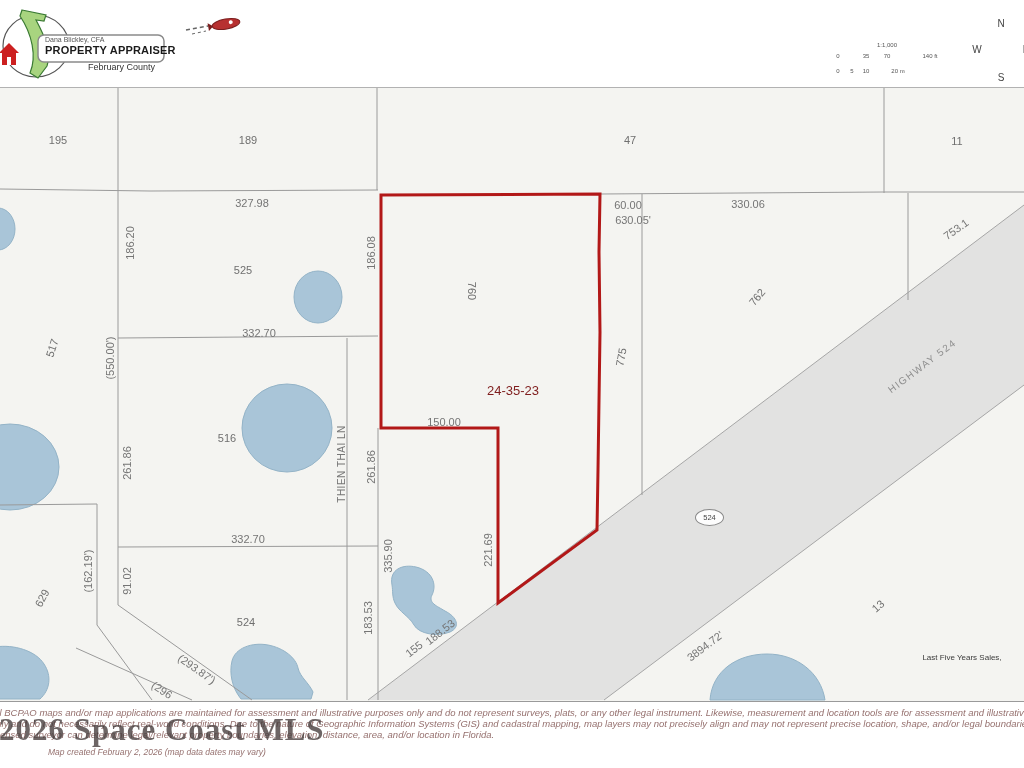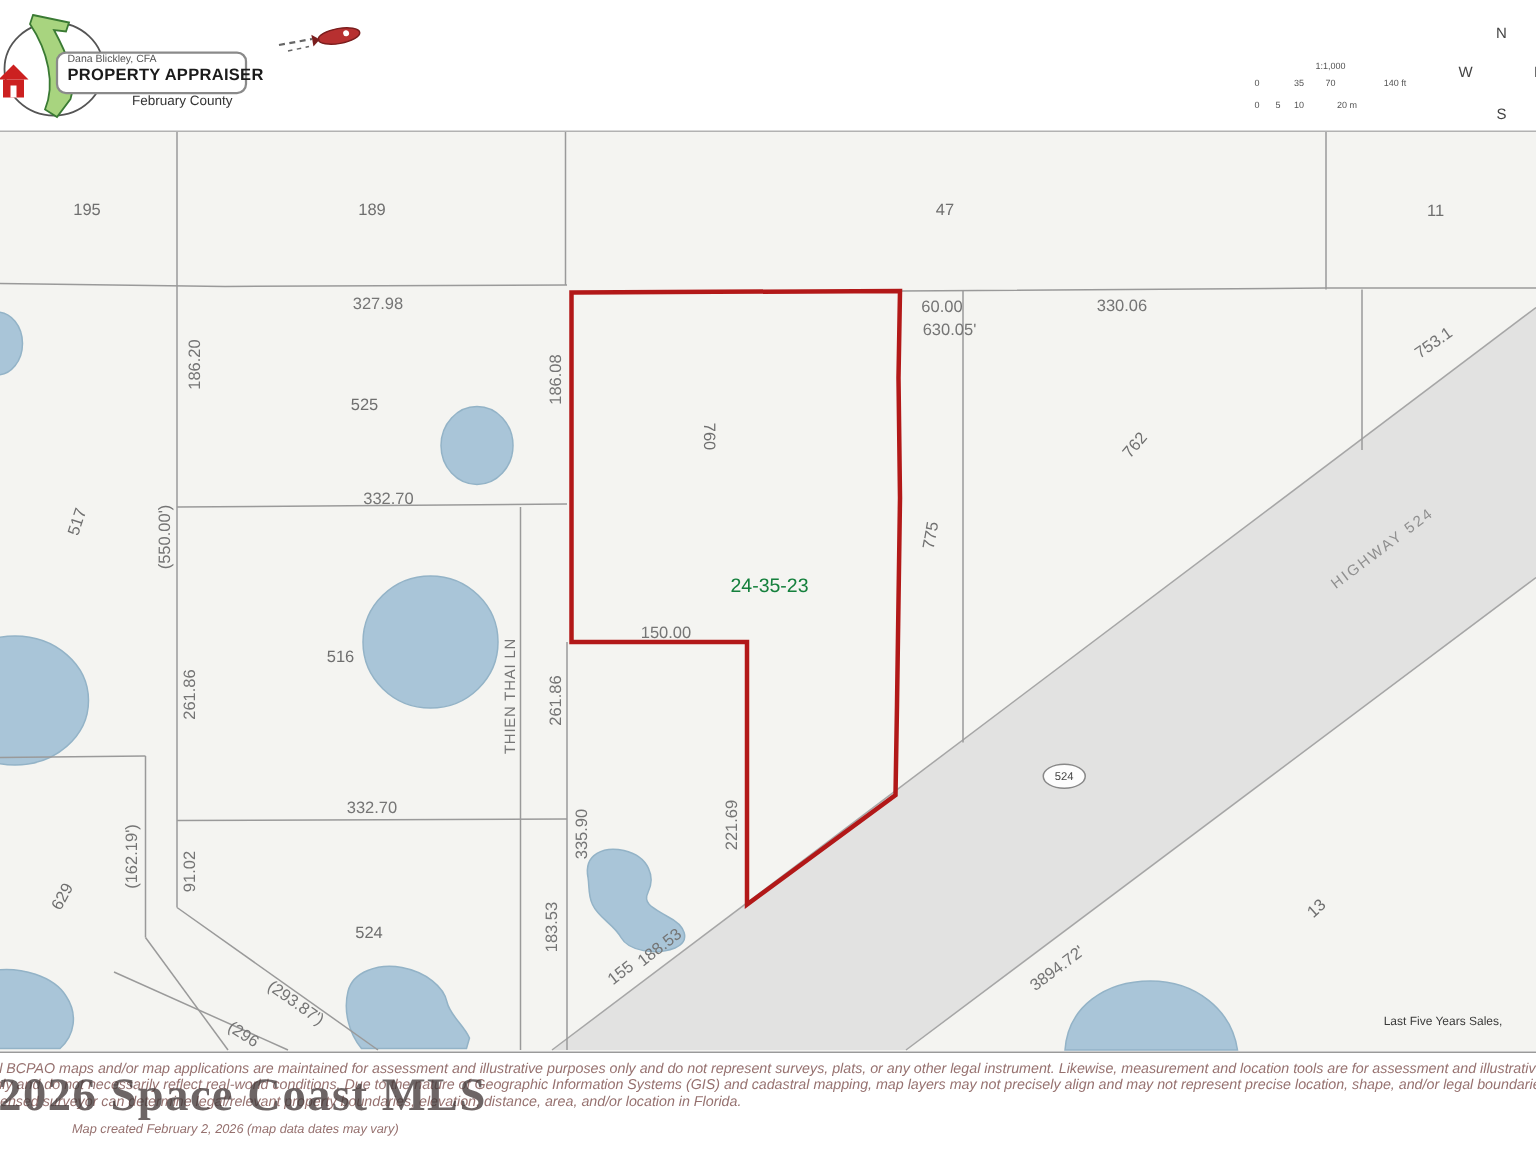--- a/index.html
+++ b/index.html
@@ -11,21 +11,21 @@
   #logo-svg{position:absolute;left:0;top:2px;}
   .logo-text{position:absolute;white-space:nowrap;}
   #logo-owner{left:45px;top:36px;font-size:7px;color:#555;}
   #logo-title{left:45px;top:44px;font-size:11px;font-weight:bold;color:#1b1b1b;letter-spacing:.2px;}
   #logo-county{left:88px;top:62px;font-size:9px;color:#333;}
   #label-layer{position:absolute;left:0;top:0;width:1024px;height:768px;z-index:2;pointer-events:none;}
   .mlbl{position:absolute;transform:translate(-50%,-50%);white-space:nowrap;
         color:#6f6f6f;font-size:11px;}
   .parcel{color:#6f6f6f;}
   .dim{color:#757575;}
-  .blue{color:#15803d;font-size:13px;}
+  .blue{color:#7f1d1d;font-size:13px;}
   .hwy{color:#8f8f8f;font-size:10px;letter-spacing:1.5px;}
   .street{color:#767676;font-size:10px;letter-spacing:.5px;}
   .tiny{font-size:6px;color:#555;}
   .compass{font-size:10px;color:#444;}
   .sales{font-size:8px;color:#3a3a3a;}
   #route-shield{position:absolute;left:695px;top:509px;width:27px;height:15px;background:#fdfdfd;
         border:1px solid #888;border-radius:50%;font-size:7.5px;color:#444;text-align:center;
         line-height:15px;z-index:2;}
   #footer-strip{position:absolute;left:0;top:701px;width:1024px;height:67px;background:#ffffff;
         border-top:1px solid #9a9a9a;z-index:3;}
@@ -165,21 +165,21 @@
     <div class="mlbl dim" style="left: 488px; top: 550px; transform: translate(-50%, -50%) rotate(-90deg);">221.69</div>
     <div class="mlbl dim" style="left: 368px; top: 618px; transform: translate(-50%, -50%) rotate(-90deg);">183.53</div>
     <div class="mlbl parcel" style="left: 42px; top: 598px; transform: translate(-50%, -50%) rotate(-62deg);">629</div>
     <div class="mlbl parcel" style="left: 246px; top: 622px; transform: translate(-50%, -50%);">524</div>
     <div class="mlbl dim" style="left: 197px; top: 669px; transform: translate(-50%, -50%) rotate(35deg);">(293.87')</div>
     <div class="mlbl dim" style="left: 162px; top: 690px; transform: translate(-50%, -50%) rotate(33deg);">(296</div>
     <div class="mlbl dim" style="left: 414px; top: 649px; transform: translate(-50%, -50%) rotate(-38deg);">155</div>
     <div class="mlbl dim" style="left: 440px; top: 632px; transform: translate(-50%, -50%) rotate(-38deg);">188.53</div>
     <div class="mlbl dim" style="left: 705px; top: 646px; transform: translate(-50%, -50%) rotate(-37deg);">3894.72'</div>
     <div class="mlbl parcel" style="left: 878px; top: 606px; transform: translate(-50%, -50%) rotate(-42deg);">13</div>
-    <div class="mlbl sales" style="left: 962px; top: 681px; transform: translate(-50%, -50%);">Last Five Years Sales,</div>
+    <div class="mlbl sales" style="left: 962px; top: 657px; transform: translate(-50%, -50%);">Last Five Years Sales,</div>
     <div class="mlbl tiny" style="left: 887px; top: 45px; transform: translate(-50%, -50%);">1:1,000</div>
     <div class="mlbl tiny" style="left: 838px; top: 56px; transform: translate(-50%, -50%);">0</div>
     <div class="mlbl tiny" style="left: 866px; top: 56px; transform: translate(-50%, -50%);">35</div>
     <div class="mlbl tiny" style="left: 887px; top: 56px; transform: translate(-50%, -50%);">70</div>
     <div class="mlbl tiny" style="left: 930px; top: 56px; transform: translate(-50%, -50%);">140 ft</div>
     <div class="mlbl tiny" style="left: 838px; top: 71px; transform: translate(-50%, -50%);">0</div>
     <div class="mlbl tiny" style="left: 852px; top: 71px; transform: translate(-50%, -50%);">5</div>
     <div class="mlbl tiny" style="left: 866px; top: 71px; transform: translate(-50%, -50%);">10</div>
     <div class="mlbl tiny" style="left: 898px; top: 71px; transform: translate(-50%, -50%);">20 m</div>
     <div class="mlbl compass" style="left: 1001px; top: 23px; transform: translate(-50%, -50%);">N</div>

